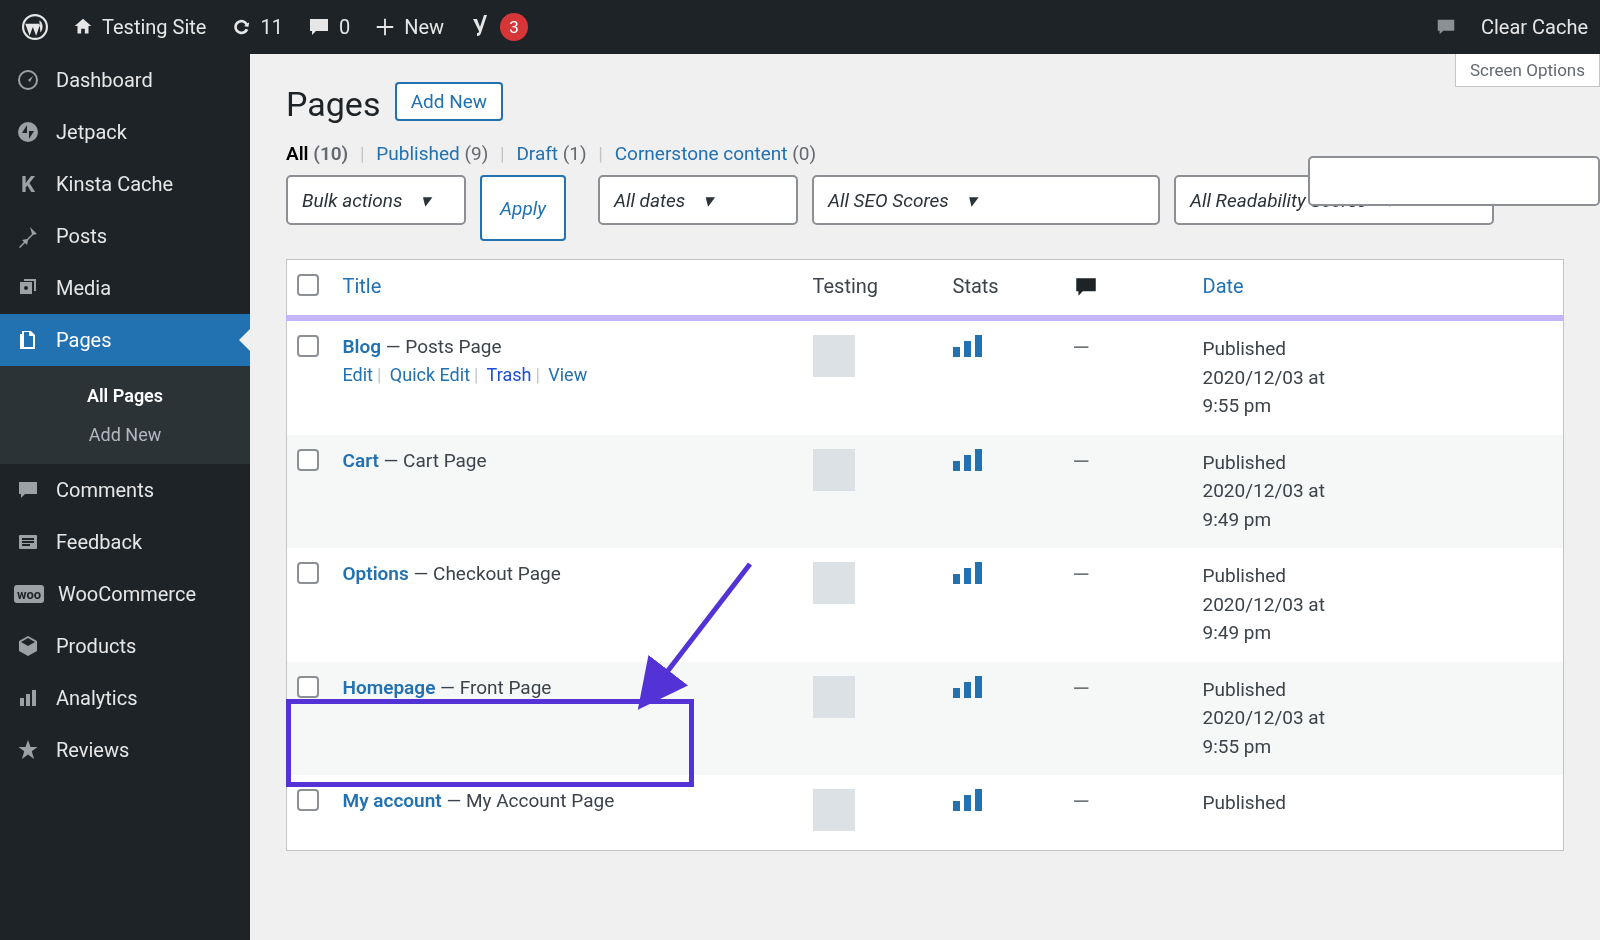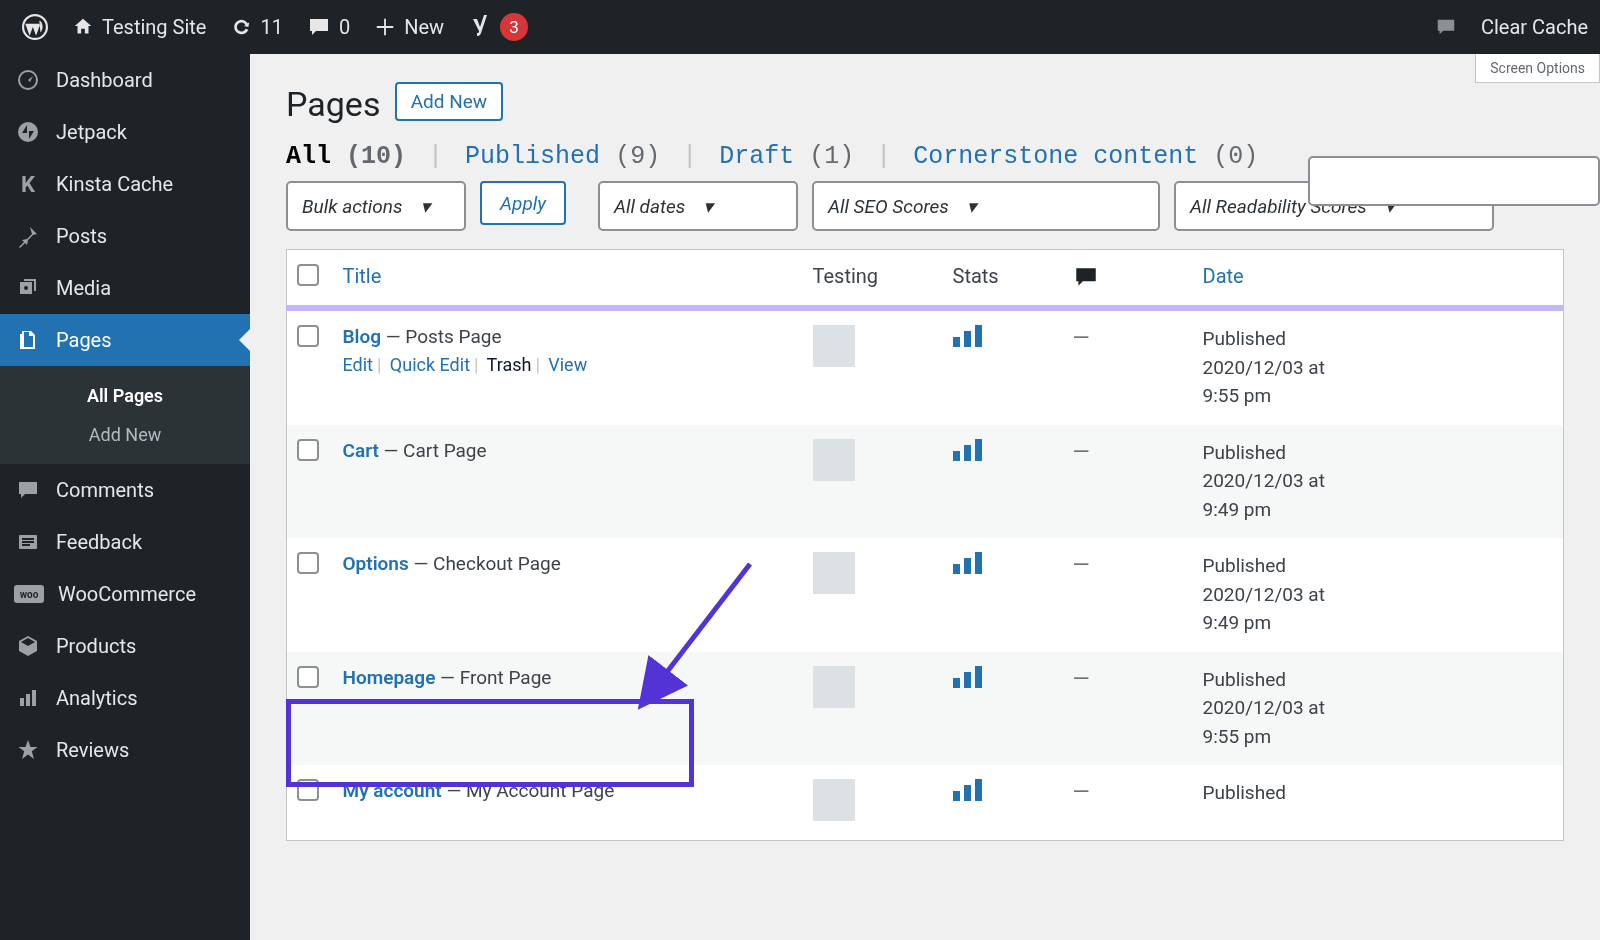--- a/index.html
+++ b/index.html
@@ -50,31 +50,31 @@
 .sb .sub .subitem { display: block; padding: 9px 16px; color: #b4b9be; cursor: pointer; font-size: 18px; }
 .sb .sub .subitem.current { color: #fff; font-weight: 600; }
 
 
 .ct {
   position: absolute; top: 54px; left: 250px; right: 0; bottom: 0;
   background: #f0f0f1; overflow: hidden;
 }
 .screen-tab {
   position: absolute; right: 0; top: 0; background: #fff; border: 1px solid #c3c4c7;
-  border-top: none; padding: 6px 14px; font-size: 14px; color: #646970; cursor: pointer;
+  border-top: none; padding: 6px 14px; font-size: 17px; color: #646970; cursor: pointer;
 }
 .ct-inner { padding: 28px 36px 0 36px; }
 
 h1.pg { font-size: 34px; font-weight: 400; color: #1d2327; display: inline-block; margin-right: 10px; }
 .btn-outline {
   display: inline-block; border: 2px solid #2271b1; color: #2271b1; background: #fff;
   padding: 6px 14px; font-size: 19px; border-radius: 4px; cursor: pointer; vertical-align: 8px;
 }
 
-.subsubsub { margin: 18px 0 10px 0; font-size: 25px; color: #646970; font-family: Liberation Mono, monospace; }
+.subsubsub { margin: 18px 0 10px 0; font-size: 19px; color: #646970; }
 .subsubsub .lnk { color: #2271b1; cursor: pointer; }
 .subsubsub .lnk.current { color: #000; font-weight: 600; }
 .subsubsub .cnt { color: #646970; }
 .subsubsub .pipe { color: #c3c4c7; margin: 0 7px; }
 
 .filters { display: flex; gap: 14px; margin: 10px 0 18px 0; font-style: italic; }
 .select, .search-box {
   background: #fff; border: 2px solid #8c8f94; border-radius: 5px;
   height: 50px; display: inline-flex; align-items: center; padding: 0 14px; font-size: 19px;
   color: #2c3338; cursor: pointer; position: relative;
@@ -93,21 +93,21 @@
 table.wp td.cb { width: 46px; }
 .chk {
   width: 22px; height: 22px; border: 2px solid #8c8f94; border-radius: 4px; display: inline-block; background:#fff;
   cursor: pointer;
 }
 .rowtitle a.title { color: #2271b1; font-weight: 600; }
 .rowtitle .dash { color: #3c434a; }
 .rowtitle .suffix { color: #3c434a; }
 .row-actions { margin-top: 6px; font-size: 18px; color: #c3c4c7;}
 .row-actions a { color: #2271b1; cursor: pointer;}
-.row-actions a.trash { color: #0f172a; }
+.row-actions a.trash { color: #1d4ed8; }
 .row-actions .sep { color: #c3c4c7; margin: 0 4px; }
 .stats-bar { display: inline-flex; align-items: flex-end; gap: 4px; height: 22px; }
 .stats-bar span { width: 7px; background: #2271b1; display: inline-block; }
 .stats-bar span:nth-child(1){height:10px}
 .stats-bar span:nth-child(2){height:16px}
 .stats-bar span:nth-child(3){height:22px}
 .comm-dash { color: #6d7277; font-size: 22px; }
 .date-col { color:#3c434a; font-size:19px; line-height:1.5;}
 
 
@@ -261,21 +261,21 @@
     <div class="item">
       <span class="ic">
         <svg width="24" height="24" viewBox="0 0 24 24" fill="currentColor">
             <rect x="3" y="5" width="18" height="14" rx="1"></rect>
             <path fill="#1d2327" d="M6 9h12M6 12h12M6 15h8" stroke="#1d2327" stroke-width="2"></path>
           </svg>
       </span>
       <span>Feedback</span>
     </div>
     <div class="item">
-      <span class="ic" style="font-size:10px;font-weight:700;background:#9ca1a5;color:#1d2327;border-radius:3px;width:30px;height:18px;">woo</span>
+      <span class="ic" style="font-size:13px;font-weight:700;background:#9ca1a5;color:#1d2327;border-radius:3px;width:30px;height:18px;">woo</span>
       <span>WooCommerce</span>
     </div>
     <div class="item">
       <span class="ic">
         <svg width="24" height="24" viewBox="0 0 24 24" fill="currentColor">
             <path d="M12 2l9 5v10l-9 5-9-5V7zM12 4L5 8l7 4 7-4z"></path>
           </svg>
       </span>
       <span>Products</span>
     </div>
@@ -318,21 +318,21 @@
         <span class="pipe">|</span>
         <span class="lnk"><span>Cornerstone content</span> <span class="cnt">(0)</span></span>
       </div>
 
       
       <div class="filters">
         <div class="select" style="width:180px">
           <span>Bulk actions</span>
           <span class="chev">▾</span>
         </div>
-        <a class="btn-outline" style="height:44px;display:inline-flex;align-items:center;padding:4px 18px;vertical-align:0">Apply</a>
+        <a class="btn-outline" style="height:66px;display:inline-flex;align-items:center;padding:4px 18px;vertical-align:0">Apply</a>
         <div class="select" style="width:200px;margin-left:18px">
           <span>All dates</span>
           <span class="chev">▾</span>
         </div>
         <div class="select" style="width:348px">
           <span>All SEO Scores</span>
           <span class="chev">▾</span>
         </div>
         <div class="select" style="width:320px">
           <span>All Readability Scores</span>

